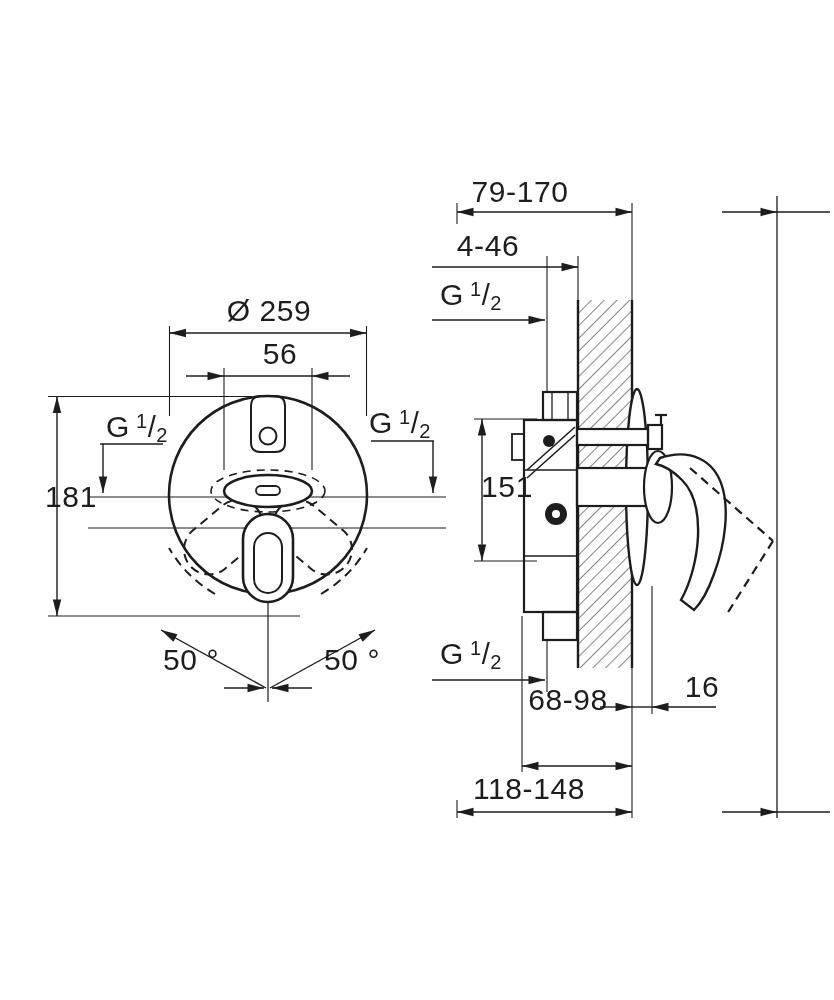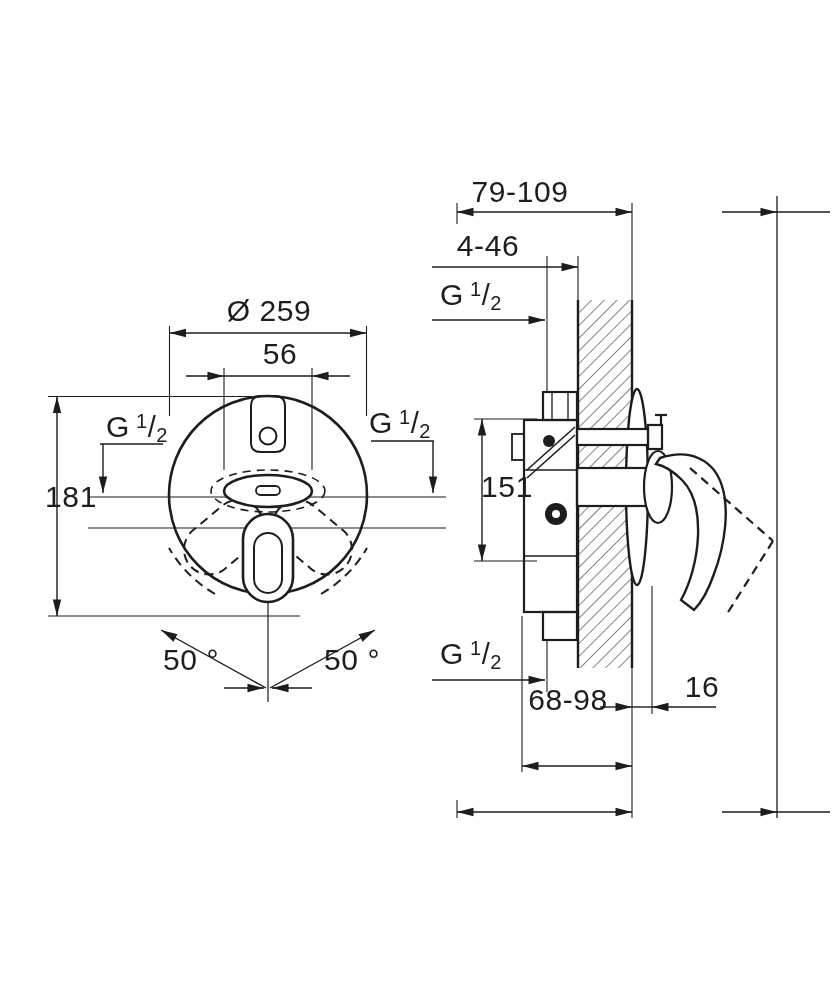--- a/index.html
+++ b/index.html
@@ -162,21 +162,21 @@
     <g>
       <line x1="600" y1="707" x2="632" y2="707" marker-end="url(#arr)"></line>
       <line x1="632" y1="707" x2="652" y2="707"></line>
       <line x1="716" y1="707" x2="652" y2="707" marker-end="url(#arr)"></line>
     </g>
     <line x1="522" y1="766" x2="632" y2="766" marker-start="url(#arr)" marker-end="url(#arr)"></line>
     <line x1="457" y1="812" x2="632" y2="812" marker-start="url(#arr)" marker-end="url(#arr)"></line>
   </g>
 </svg>
 
-  <div class="lbl" style="left:520px;top:192px">79-109</div>
+  <div class="lbl" style="left:520px;top:192px">79-170</div>
   <div class="lbl" style="left:488px;top:246px">4-46</div>
 
   <div class="lbl g-lbl" style="left:471px;top:296px">
     <span>G</span><span class="num">1</span><span class="sep">/</span><span class="den">2</span>
   </div>
 
   <div class="lbl" style="left:269px;top:311px">Ø 259</div>
   <div class="lbl" style="left:280px;top:354px">56</div>
 
   <div class="lbl g-lbl" style="left:137px;top:428px">
@@ -192,14 +192,15 @@
 
   <div class="lbl" style="left:191px;top:660px">50 °</div>
   <div class="lbl" style="left:352px;top:660px">50 °</div>
 
   <div class="lbl g-lbl" style="left:471px;top:655px">
     <span>G</span><span class="num">1</span><span class="sep">/</span><span class="den">2</span>
   </div>
 
   <div class="lbl" style="left:702px;top:687px">16</div>
   <div class="lbl" style="left:568px;top:700px">68-98</div>
+  <div class="lbl" style="left:529px;top:789px">118-148</div>
 
 </div>
 
 </body></html>

